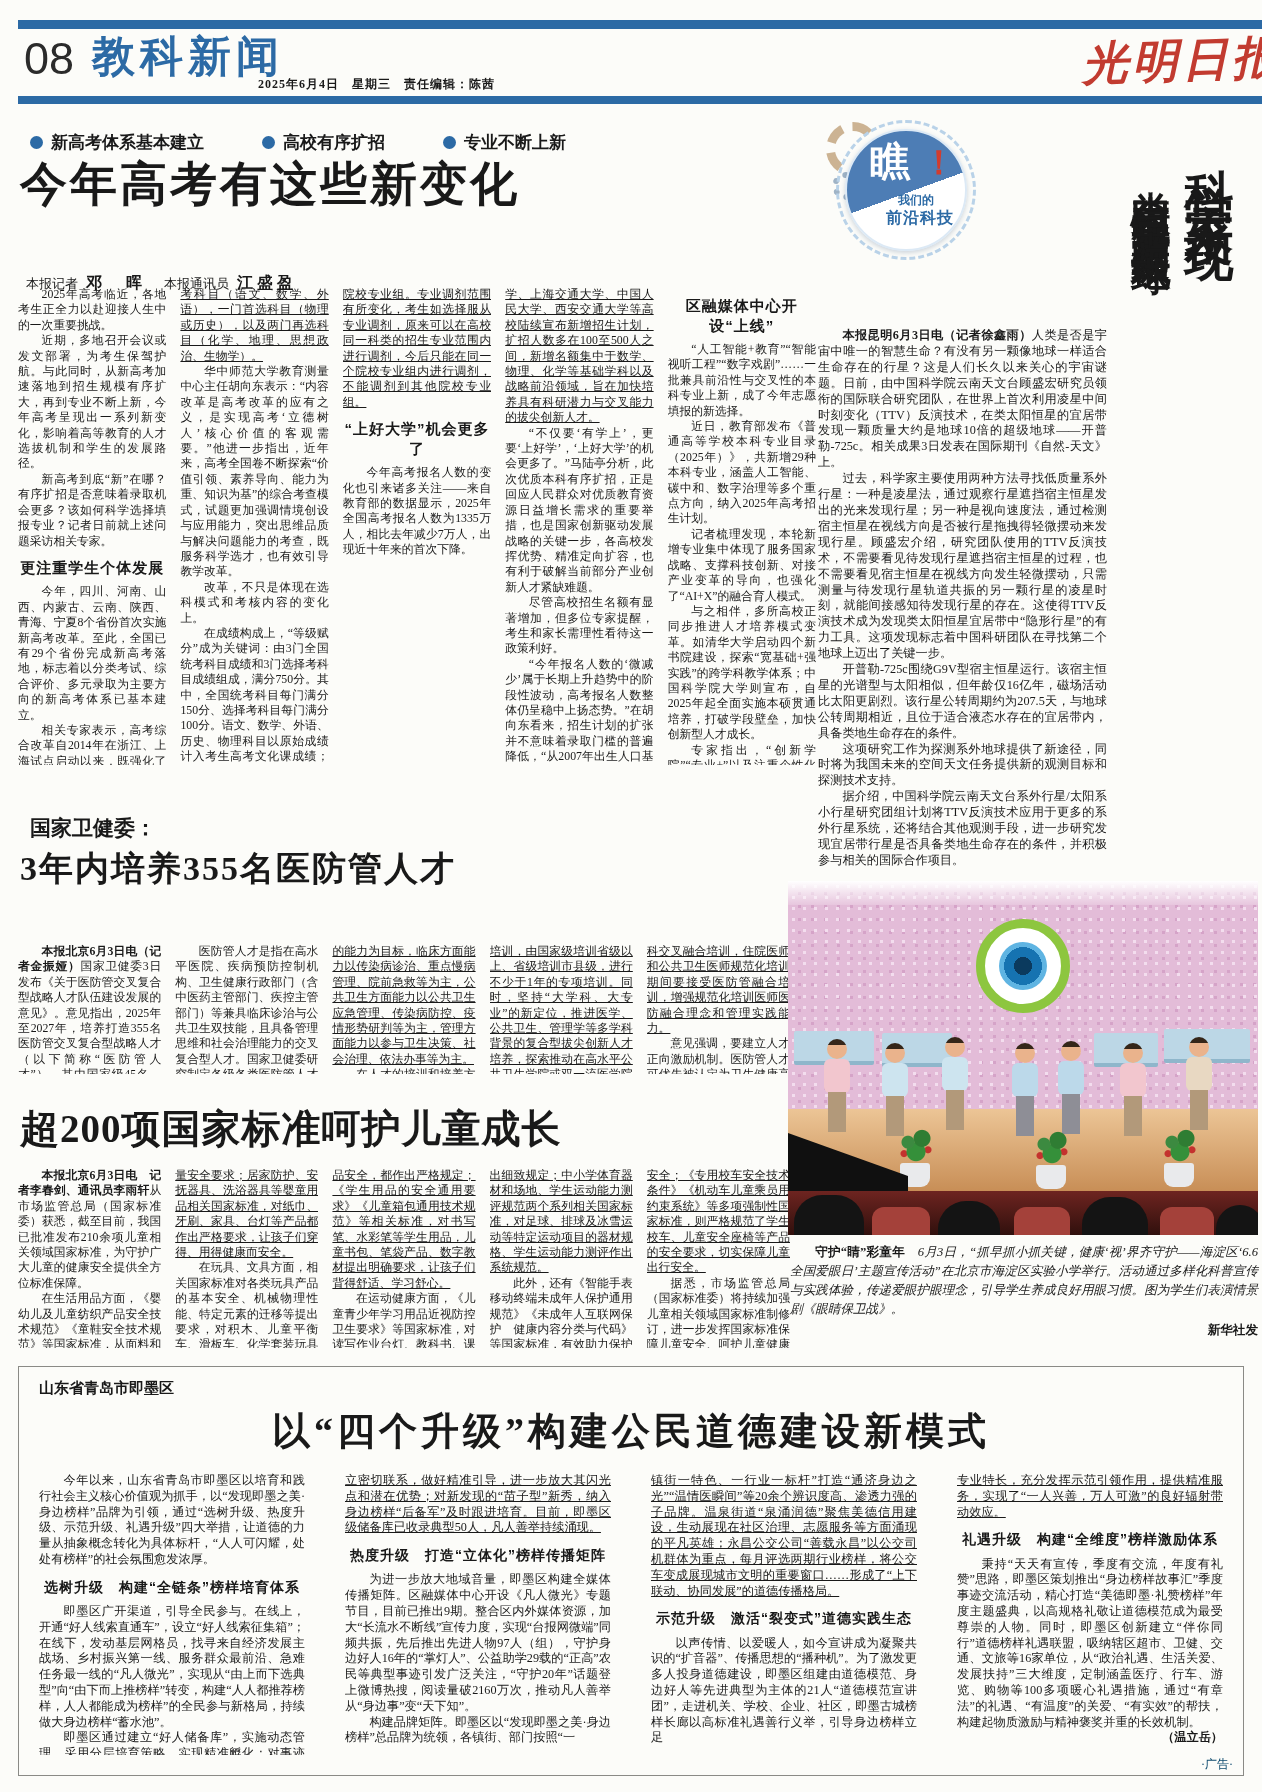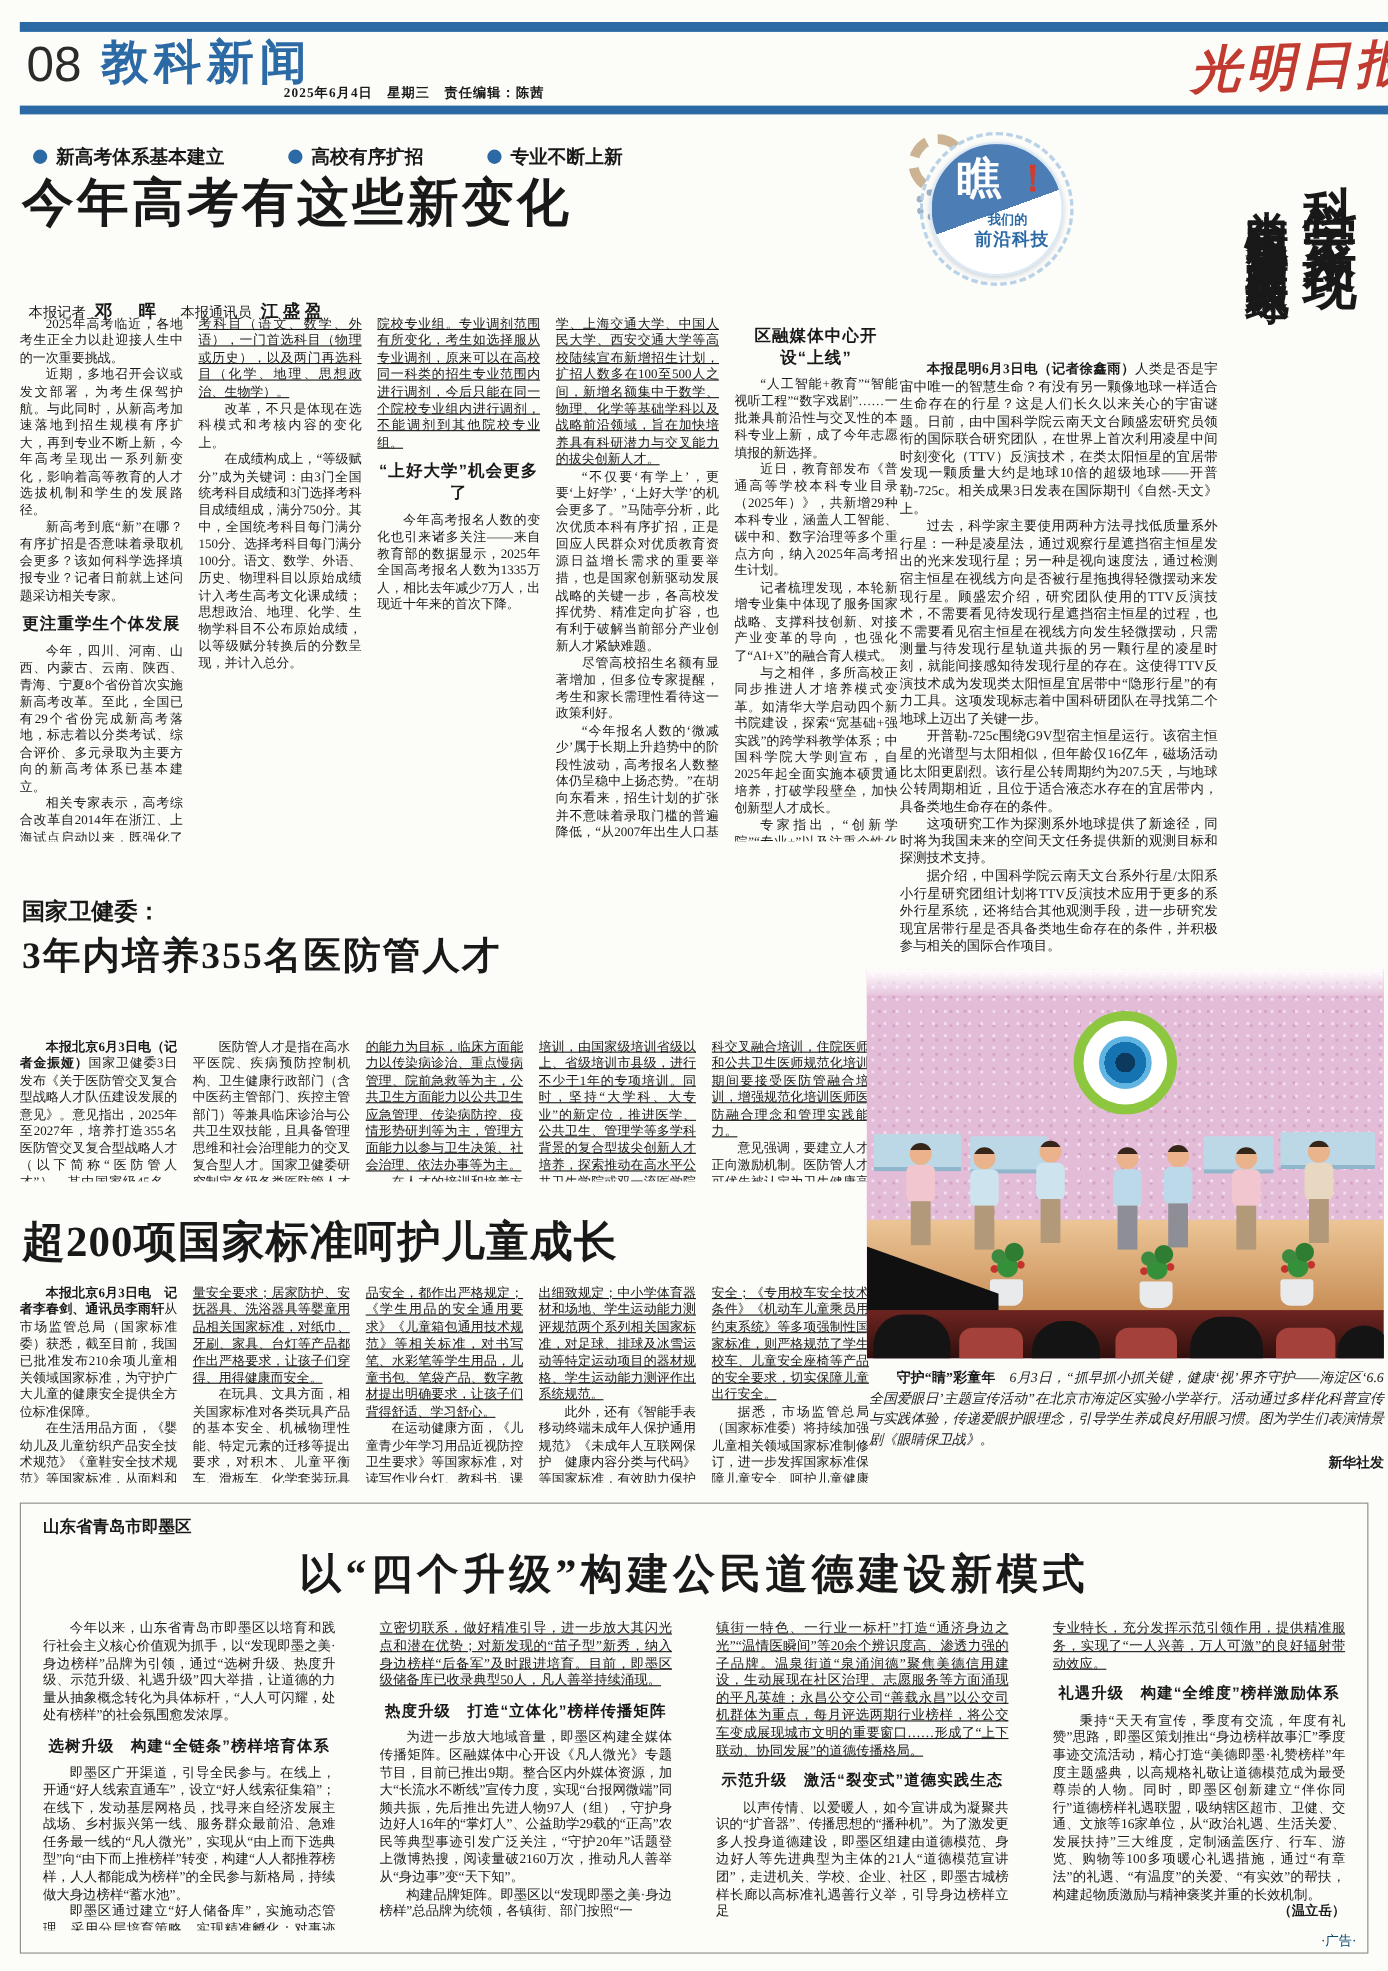--- a/index.html
+++ b/index.html
@@ -42,21 +42,21 @@
   .badge-l2{position:absolute;left:50px;top:88px;font-size:16px;font-weight:900;color:#2c6aa5;letter-spacing:1px;}
   .gear1{position:absolute;left:-10px;top:2px;width:36px;height:36px;border-radius:50%;border:9px dashed #ccb393;}
   .gear2{position:absolute;left:-4px;top:52px;width:16px;height:16px;border-radius:50%;border:6px dotted #9fb3c6;}
   .sci-body{position:absolute;left:0;top:214px;width:289px;font-size:12.2px;line-height:15.9px;text-align:justify;}
   .sci-body p{margin:0;text-indent:2em;}
   .sci-v1{position:absolute;right:2px;top:16px;writing-mode:vertical-rl;font-size:49px;font-weight:900;
         letter-spacing:17px;height:400px;}
   .sci-v2{position:absolute;right:66px;top:46px;writing-mode:vertical-rl;font-size:39px;font-weight:900;
         letter-spacing:5px;height:660px;}
   
-  .kicker2{position:absolute;left:20px;top:814px;font-size:21px;font-weight:bold;font-family:"Liberation Sans",sans-serif;}
+  .kicker2{position:absolute;left:30px;top:814px;font-size:21px;font-weight:bold;font-family:"Liberation Sans",sans-serif;}
   .headline2{position:absolute;left:20px;top:846px;font-size:34px;font-weight:900;letter-spacing:2px;margin:0;}
   .cols2{position:absolute;left:18px;top:944px;width:772px;height:130px;gap:14px;}
   
   .headline3{position:absolute;left:20px;top:1102px;font-size:39px;font-weight:900;letter-spacing:1px;margin:0;}
   .cols3{position:absolute;left:18px;top:1168px;width:772px;height:180px;gap:14px;}
   
   .photo{position:absolute;left:788px;top:881px;width:470px;height:354px;overflow:hidden;background:#e3bcd8;}
   .ph-wall{position:absolute;left:0;top:0;right:0;height:228px;background-color:#e3bcd8;
         background-image:radial-gradient(#f3ddee 1.5px,transparent 1.6px),radial-gradient(#d5a3c8 1.5px,transparent 1.6px);
         background-size:11px 11px,13px 13px;background-position:0 0,5px 6px;}
@@ -134,20 +134,21 @@
       <div class="col">
         <p>2025年高考临近，各地考生正全力以赴迎接人生中的一次重要挑战。</p>
         <p>近期，多地召开会议或发文部署，为考生保驾护航。与此同时，从新高考加速落地到招生规模有序扩大，再到专业不断上新，今年高考呈现出一系列新变化，影响着高等教育的人才选拔机制和学生的发展路径。</p>
         <p>新高考到底“新”在哪？有序扩招是否意味着录取机会更多？该如何科学选择填报专业？记者日前就上述问题采访相关专家。</p>
         <h4>更注重学生个体发展</h4>
         <p>今年，四川、河南、山西、内蒙古、云南、陕西、青海、宁夏8个省份首次实施新高考改革。至此，全国已有29个省份完成新高考落地，标志着以分类考试、综合评价、多元录取为主要方向的新高考体系已基本建立。</p>
         <p>相关专家表示，高考综合改革自2014年在浙江、上海试点启动以来，既强化了基础科目的统考地位，也提升了学生选科的灵活度。今年，上述八省份在考试科目上，采用“3+1+2”模式，即三门全国统</p>
       </div>
       <div class="col">
         <p class="cont">考科目（语文、数学、外语），一门首选科目（物理或历史），以及两门再选科目（化学、地理、思想政治、生物学）。</p>
+        <p>华中师范大学教育测量中心主任胡向东表示：“内容改革是高考改革的应有之义，是实现高考‘立德树人’核心价值的客观需要。”他进一步指出，近年来，高考全国卷不断探索“价值引领、素养导向、能力为重、知识为基”的综合考查模式，试题更加强调情境创设与应用能力，突出思维品质与解决问题能力的考查，既服务科学选才，也有效引导教学改革。</p>
         <p>改革，不只是体现在选科模式和考核内容的变化上。</p>
         <p>在成绩构成上，“等级赋分”成为关键词：由3门全国统考科目成绩和3门选择考科目成绩组成，满分750分。其中，全国统考科目每门满分150分、选择考科目每门满分100分。语文、数学、外语、历史、物理科目以原始成绩计入考生高考文化课成绩；思想政治、地理、化学、生物学科目不公布原始成绩，以等级赋分转换后的分数呈现，并计入总分。</p>
       </div>
       <div class="col">
         <p class="cont">院校专业组。专业调剂范围有所变化，考生如选择服从专业调剂，原来可以在高校同一科类的招生专业范围内进行调剂，今后只能在同一个院校专业组内进行调剂，不能调剂到其他院校专业组。</p>
         <h4>“上好大学”机会更多了</h4>
         <p>今年高考报名人数的变化也引来诸多关注——来自教育部的数据显示，2025年全国高考报名人数为1335万人，相比去年减少7万人，出现近十年来的首次下降。</p>
       </div>
       <div class="col">
         <p class="cont">学、上海交通大学、中国人民大学、西安交通大学等高校陆续宣布新增招生计划，扩招人数多在100至500人之间，新增名额集中于数学、物理、化学等基础学科以及战略前沿领域，旨在加快培养具有科研潜力与交叉能力的拔尖创新人才。</p>

